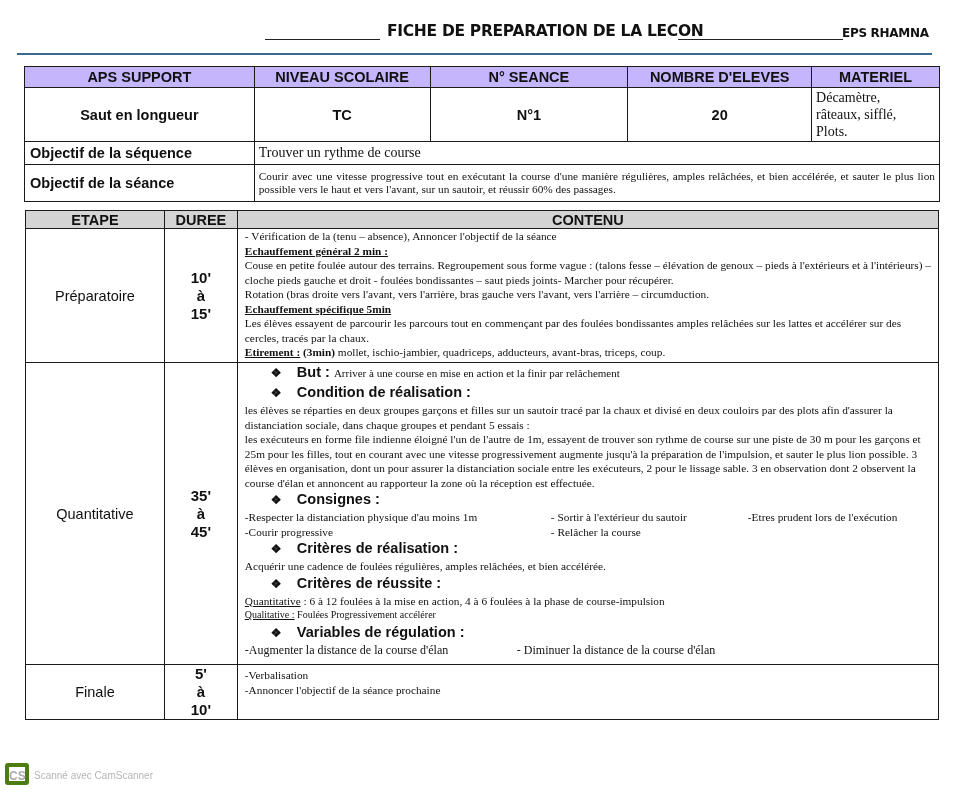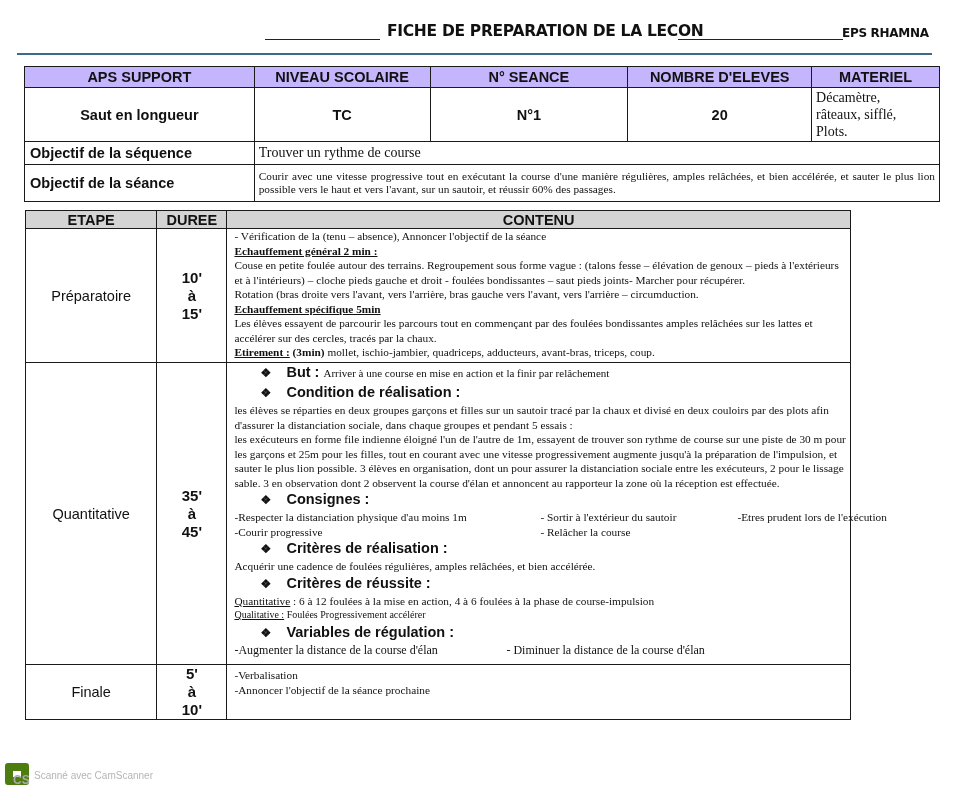--- a/index.html
+++ b/index.html
@@ -21,35 +21,35 @@
   #t1 { left: 24px; top: 66px; width: 916px; }
   #t1 th { background: #c4b5fd; font-family: "Liberation Sans", sans-serif; font-weight: bold; font-size: 14.5px; height: 21px; padding: 0; text-align: center; }
   #t1 td.big { font-family: "Liberation Sans", sans-serif; font-weight: bold; font-size: 14.5px; text-align: center; height: 52px; }
   #t1 td.mat { font-size: 14px; line-height: 17px; padding: 1px 4px; vertical-align: top; }
   #t1 td.lbl { font-family: "Liberation Sans", sans-serif; font-weight: bold; font-size: 14.5px; padding: 0 5px; text-align: left; }
   #t1 td.val { font-size: 14px; padding: 0 4px; }
   #t1 td.val2 { font-size: 11.3px; line-height: 13px; padding: 5px 4px; text-align: justify; text-align-last: left; }
   #t1 tr.r3 td { height: 23px; }
   #t1 tr.r4 td { height: 30px; }
 
-  #t2 { left: 25px; top: 210px; width: 826px; }
+  #t2 { left: 25px; top: 210px; width: 914px; }
   #t2 th { background: #d4d4d4; font-family: "Liberation Sans", sans-serif; font-weight: bold; font-size: 14.5px; height: 18px; padding: 0; }
   #t2 td.etape { font-family: "Liberation Sans", sans-serif; font-weight: normal; font-size: 14.5px; text-align: center; vertical-align: middle; }
   #t2 td.duree { font-family: "Liberation Sans", sans-serif; font-weight: bold; font-size: 15px; text-align: center; vertical-align: middle; line-height: 18px; }
   #t2 td.contenu { font-size: 11.3px; line-height: 14.5px; padding: 0 4px 0 7px; vertical-align: top; }
   .u { text-decoration: underline; font-weight: bold; }
   .ul { text-decoration: underline; }
   .sec { font-family: "Liberation Sans", sans-serif; font-weight: bold; font-size: 14.5px; line-height: 19px; padding-left: 26px; }
   .sec .dia { font-size: 12px; display: inline-block; width: 26px; }
   .sec .inl { font-family: "Liberation Serif", serif; font-weight: normal; font-size: 11px; }
   .cols { position: relative; height: 14.5px; }
   .cols span { position: absolute; top: 0; white-space: nowrap; }
   .sm { font-size: 10px; }
 
-  .cs { position: absolute; left: 5px; top: 763px; width: 24px; height: 22px; border: 8px solid #4d7c0f; border-radius: 3px; color: #aaa; font-family: "Liberation Sans", sans-serif; font-weight: bold; font-size: 12px; text-align: center; line-height: 18px; }
+  .cs { position: absolute; left: 5px; top: 763px; width: 24px; height: 22px; border: 4px solid #4d7c0f; border-radius: 3px; color: #aaa; font-family: "Liberation Sans", sans-serif; font-weight: bold; font-size: 12px; text-align: center; line-height: 18px; }
   .cs-text { position: absolute; left: 34px; top: 770px; font-family: "Liberation Sans", sans-serif; font-size: 10px; color: #b5b5b5; }
 </style>
 </head>
 <body>
 
 <div class="hdr">
   <div class="line1"></div>
   <span class="center">FICHE DE PREPARATION DE LA LECON</span>
   <div class="line2"></div>
   <span class="right">EPS RHAMNA</span>

